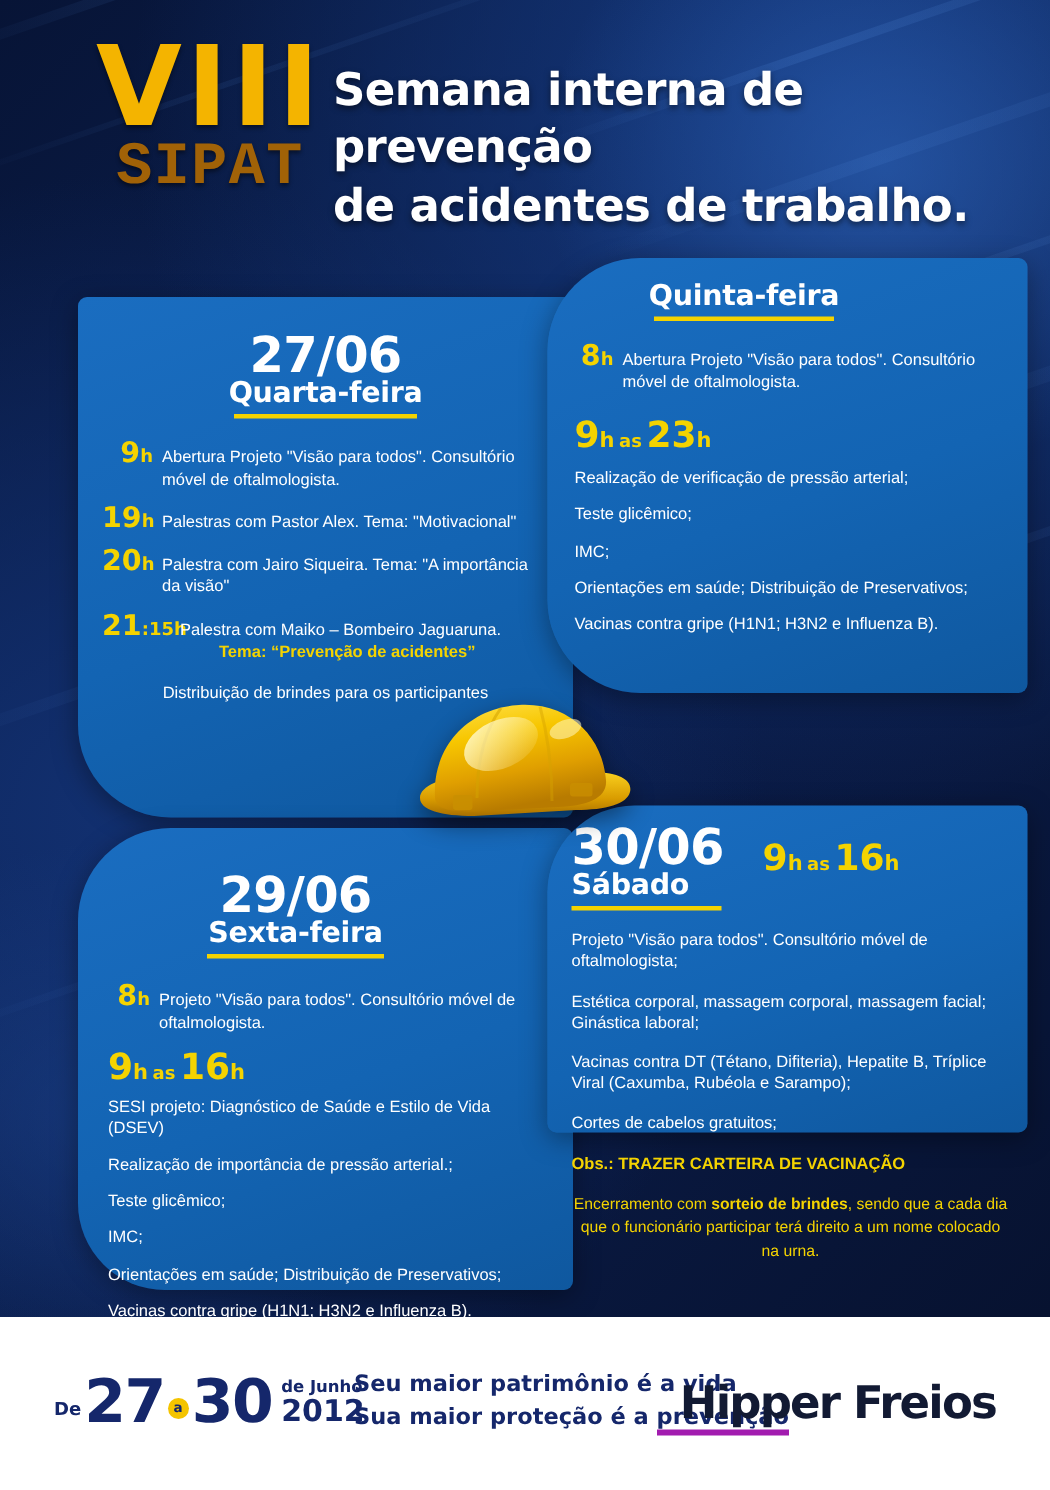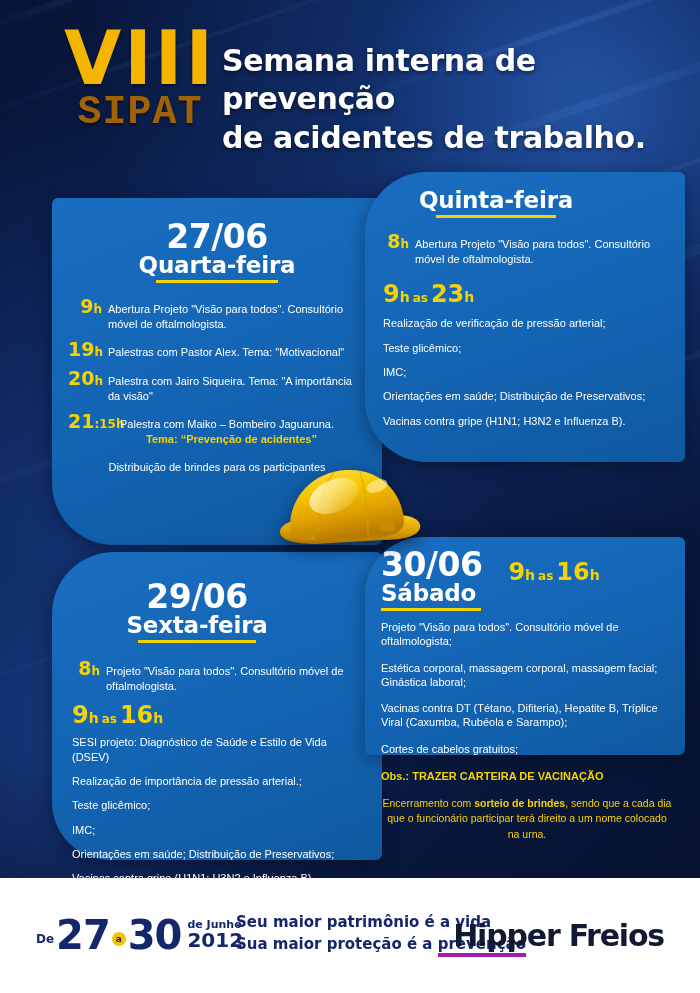--- a/index.html
+++ b/index.html
@@ -135,21 +135,21 @@
     font-family: "DejaVu Sans", sans-serif;
     font-weight: bold;
     font-size: 33px;
     color: #ffffff;
     line-height: 1.0;
     letter-spacing: -0.5px;
   }
   .day-name {
     font-family: "DejaVu Sans", sans-serif;
     font-weight: bold;
-    font-size: 23px;
+    font-size: 19px;
     color: #ffffff;
     line-height: 1.05;
     letter-spacing: -0.2px;
   }
   .day-rule {
     height: 3px;
     background: #f4d300;
     margin: 3px auto 0 auto;
   }
 

